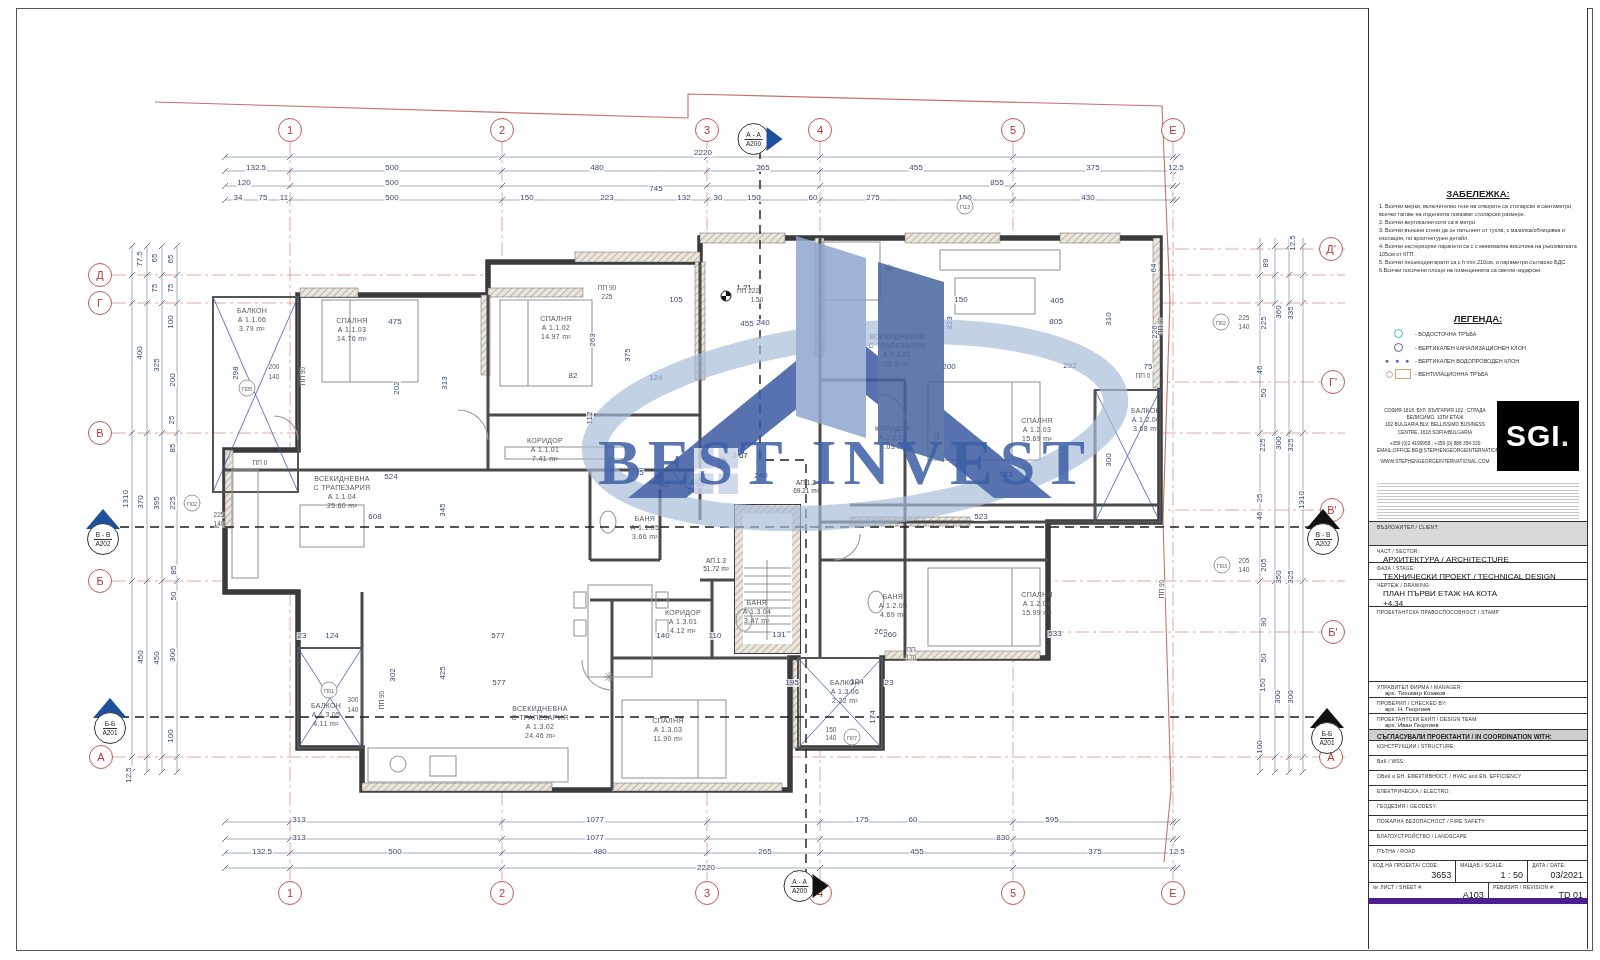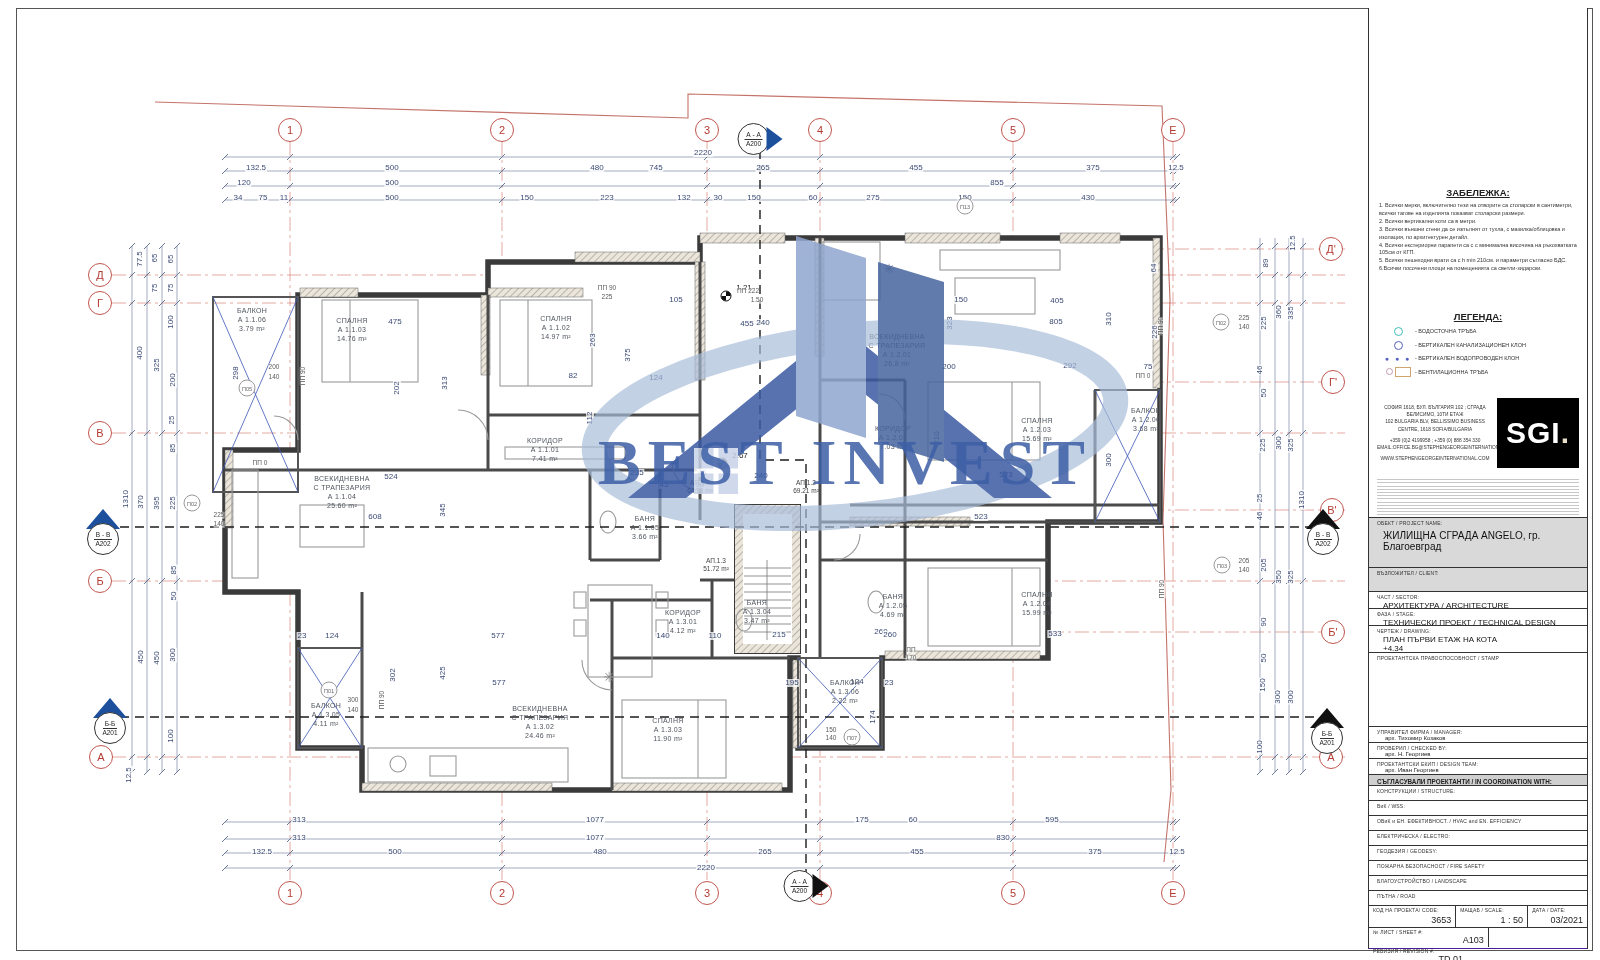--- a/index.html
+++ b/index.html
@@ -89,21 +89,21 @@
   .tb-sector,.tb-stage{height:17px;}
   .tb-sector .tb-val,.tb-stage .tb-val{font-size:8px;}
   .tb-drawing{height:27px;}
   .tb-drawing .tb-val{font-size:8px;line-height:1.2;white-space:pre-line;}
   .tb-stamp{height:75px;}
   .tb-person{height:16px;}
   .tb-person .pv{font-size:6px;padding-left:8px;}
   .tb-coordhdr{height:11px;background:#cfcfcf;font-size:6.3px;font-weight:bold;padding-top:2.5px;}
   .tb-coord{height:15px;}
   .tb-meta1{height:22px;display:flex;border-top:1px solid #333;}
-  .tb-meta2{height:22px;display:flex;border-top:1px solid #333;border-bottom:1px solid #4c1d95;flex-direction:column;}
+  .tb-meta2{height:22px;display:flex;border-top:1px solid #333;border-bottom:6px solid #4c1d95;}
   .mcell{height:100%;padding:1px 4px;border-right:1px solid #333;display:flex;
          flex-direction:column;justify-content:space-between;}
   .mcell:last-child{border-right:none;}
   .mval{font-size:9px;text-align:right;padding-bottom:1px;}
 </style>
 </head>
 <body>
 
 <div class="page">
   <div class="sheet-border"></div>
@@ -406,21 +406,21 @@
       <div class="dim" style="left: 703px; top: 153px;">2220</div>
       <div class="dim" style="left: 256px; top: 168px;">132.5</div>
       <div class="dim" style="left: 392px; top: 168px;">500</div>
       <div class="dim" style="left: 597px; top: 168px;">480</div>
       <div class="dim" style="left: 763px; top: 168px;">265</div>
       <div class="dim" style="left: 916px; top: 168px;">455</div>
       <div class="dim" style="left: 1093px; top: 168px;">375</div>
       <div class="dim" style="left: 1176px; top: 168px;">12.5</div>
       <div class="dim" style="left: 244px; top: 183px;">120</div>
       <div class="dim" style="left: 392px; top: 183px;">500</div>
-      <div class="dim" style="left: 656px; top: 168px; text-align: right;">745</div>
+      <div class="dim" style="left: 656px; top: 189px; text-align: right;">745</div>
       <div class="dim" style="left: 997px; top: 183px;">855</div>
       <div class="dim" style="left: 238px; top: 198px;">34</div>
       <div class="dim" style="left: 263px; top: 198px;">75</div>
       <div class="dim" style="left: 284px; top: 198px;">11</div>
       <div class="dim" style="left: 392px; top: 198px;">500</div>
       <div class="dim" style="left: 527px; top: 198px;">150</div>
       <div class="dim" style="left: 607px; top: 198px;">223</div>
       <div class="dim" style="left: 684px; top: 198px;">132</div>
       <div class="dim" style="left: 718px; top: 198px;">30</div>
       <div class="dim" style="left: 754px; top: 198px;">150</div>
@@ -519,21 +519,21 @@
       <div class="dim" style="left: 499px; top: 683px;">577</div>
       <div class="dim rot" style="left: 443px; top: 673px;">425</div>
       <div class="dim rot" style="left: 393px; top: 675px;">302</div>
       <div class="dim" style="left: 332px; top: 636px;">124</div>
       <div class="dim" style="left: 302px; top: 636px;">23</div>
       <div class="dim" style="left: 637px; top: 473px;">235</div>
       <div class="dim" style="left: 702px; top: 473px;">45</div>
       <div class="dim" style="left: 761px; top: 476px;">240</div>
       <div class="dim" style="left: 663px; top: 636px;">140</div>
       <div class="dim" style="left: 715px; top: 636px;">110</div>
-      <div class="dim" style="left: 779px; top: 635px;">215</div>
+      <div class="dim" style="left: 779px; top: 635px;">131</div>
       <div class="dim" style="left: 857px; top: 682px;">124</div>
       <div class="dim" style="left: 889px; top: 683px;">23</div>
       <div class="dim rot" style="left: 873px; top: 717px;">174</div>
       <div class="dim" style="left: 792px; top: 683px;">195</div>
       <div class="dim" style="left: 890px; top: 635px;">260</div>
       <div class="dim" style="left: 375px; top: 517px;">608</div>
       <div class="dim" style="left: 391px; top: 477px;">524</div>
       <div class="dim rot" style="left: 443px; top: 510px;">345</div>
       <div class="dim rot" style="left: 1109px; top: 460px;">300</div>
       <div class="dim" style="left: 700px; top: 485px;">90</div>
@@ -776,24 +776,20 @@
           <div style="margin-top: 4px;">WWW.STEPHENGEORGEINTERNATIONAL.COM</div>
         </div>
       <div class="sgi">
         <span>SGI</span>
           <span class="dot">.</span>
       </div>
     </div>
 
     <div class="tb-disc"></div>
 
-    <div class="tb-row tb-project">
-      <div class="tb-lab">ОБЕКТ / PROJECT NAME:</div>
-      <div class="tb-val">ЖИЛИЩНА СГРАДА ANGELO, гр. Благоевград</div>
-    </div>
     <div class="tb-row tb-client">
       <div class="tb-lab">ВЪЗЛОЖИТЕЛ / CLIENT:</div>
     </div>
     <div class="tb-row tb-sector">
       <div class="tb-lab">ЧАСТ / SECTOR:</div>
       <div class="tb-val">АРХИТЕКТУРА / ARCHITECTURE</div>
     </div>
     <div class="tb-row tb-stage">
       <div class="tb-lab">ФАЗА / STAGE:</div>
       <div class="tb-val">ТЕХНИЧЕСКИ ПРОЕКТ / TECHNICAL DESIGN</div>

